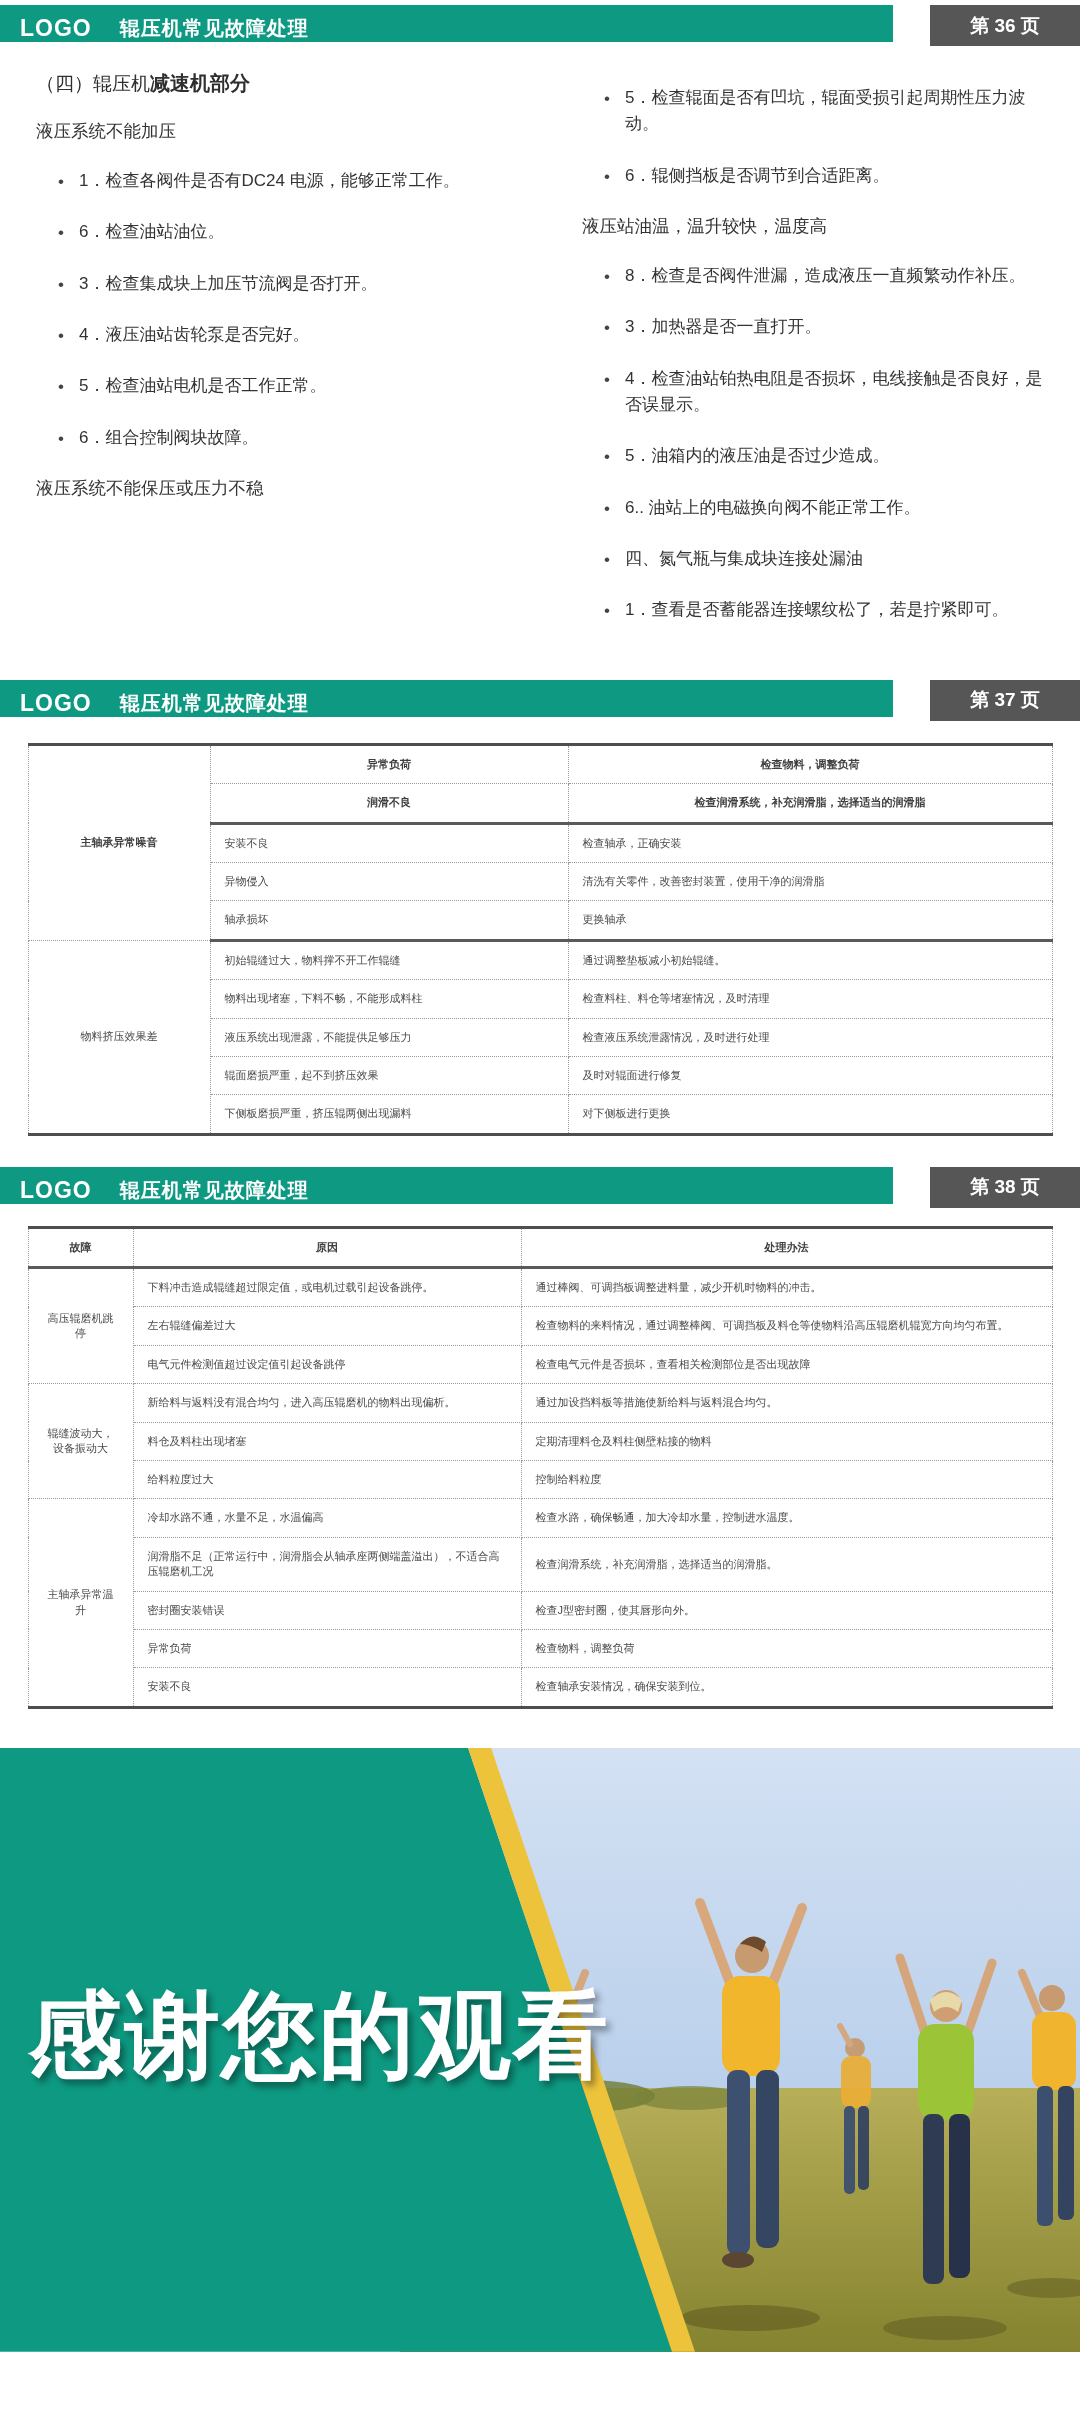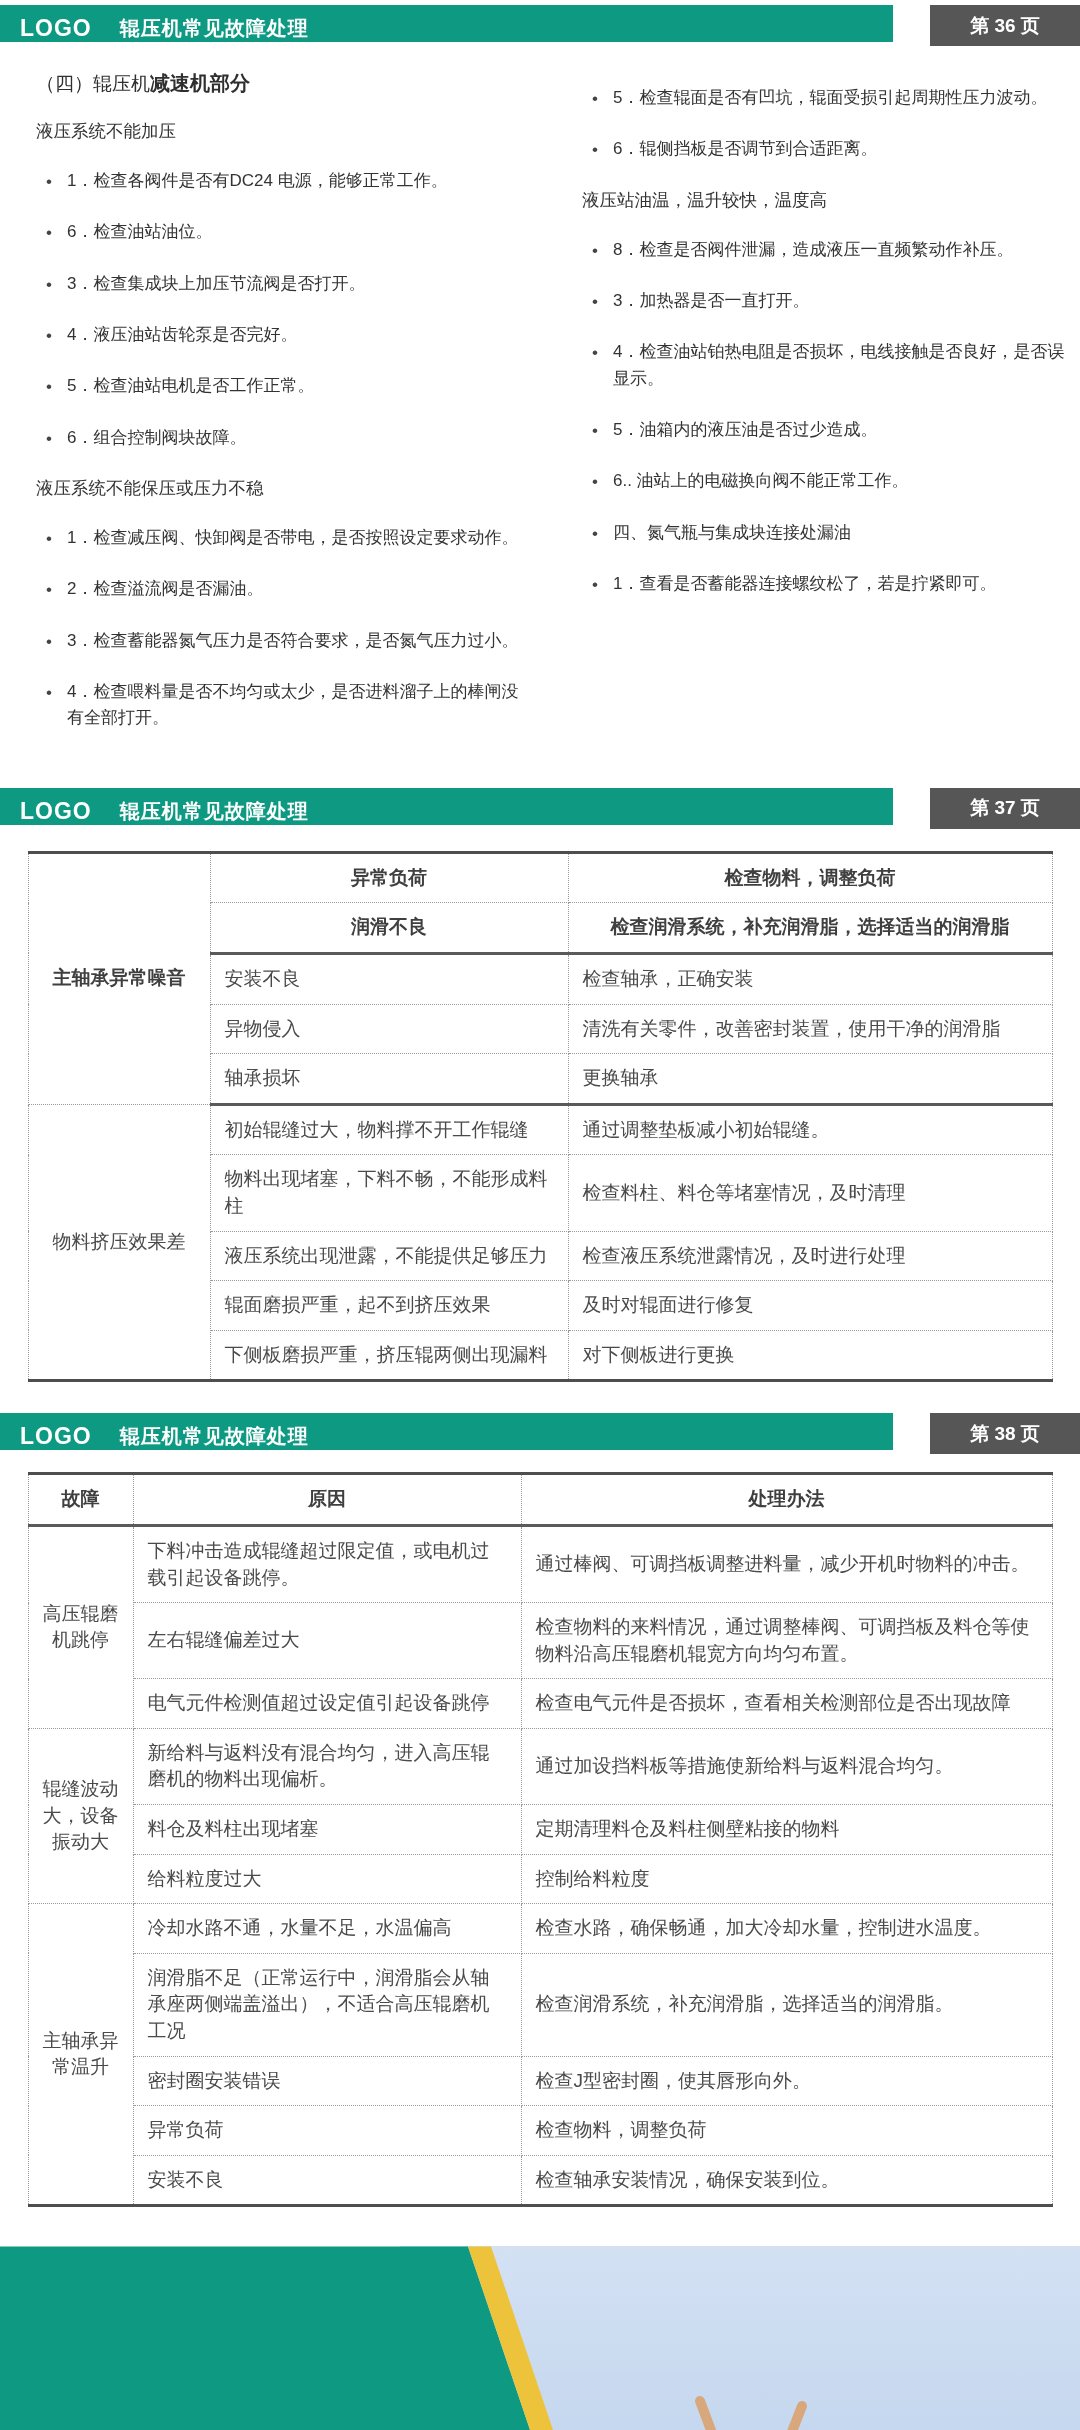--- a/index.html
+++ b/index.html
@@ -15,28 +15,28 @@
   .hdr-page{background:#565656;color:#fff;width:150px;height:41px;margin-left:auto;display:flex;
             align-items:center;justify-content:center;font-size:19px;font-weight:bold;}
 
   
   .cols{display:flex;padding:14px 0 26px 0;}
   .colL{width:540px;box-sizing:border-box;padding-left:36px;padding-right:18px;}
   .colR{width:540px;box-sizing:border-box;padding-left:42px;padding-right:10px;}
   .h36{font-size:19px;margin:10px 0 4px 0;color:#2f2f2f;}
   .h36 .hb{font-weight:bold;font-size:20px;}
   .sub{font-size:17.5px;margin:22px 0 8px 0;color:#333;}
-  ul.bl{list-style:none;margin:0;padding:0;}
+  ul.bl{list-style:none;margin:12px;padding:0;}
   ul.bl li{position:relative;padding-left:31px;margin:25px 0;font-size:17px;line-height:1.55;color:#333;}
   ul.bl li::before{content:"\2022";position:absolute;left:10px;top:1px;color:#444;}
 
   
   table.ft{border-collapse:collapse;width:1025px;margin:22px auto 26px auto;table-layout:fixed;
            border-top:3px solid #4e4e4e;border-bottom:3px solid #4e4e4e;}
-  table.ft td,table.ft th{border:1px dotted #9a9a9a;padding:11px 14px;font-size:19px;color:#4a4a4a;
+  table.ft td,table.ft th{border:1px dotted #9a9a9a;padding:11px 14px;font-size:11px;color:#4a4a4a;
            line-height:1.4;vertical-align:middle;word-break:break-all;}
   td.glabel{text-align:center;color:#4a4a4a;}
   tr.centered td{text-align:center;font-weight:bold;color:#3f3f3f;}
   tr.sep td{border-bottom:3px solid #5a5a5a;}
   table.ft thead th{text-align:center;font-weight:bold;color:#3f3f3f;border-bottom:3px solid #5a5a5a;}
 
   
   .closing{position:relative;height:617px;overflow:hidden;margin-top:12px;}
   .photo{position:absolute;left:400px;top:13px;right:0;bottom:0;}
   .wedge{position:absolute;left:0;top:13px;right:0;bottom:0;background:#0e9a82;
@@ -65,26 +65,20 @@
       <div class="sub">液压系统不能加压</div>
       <ul class="bl">
         <li>1．检查各阀件是否有DC24 电源，能够正常工作。</li>
         <li>6．检查油站油位。</li>
         <li>3．检查集成块上加压节流阀是否打开。</li>
         <li>4．液压油站齿轮泵是否完好。</li>
         <li>5．检查油站电机是否工作正常。</li>
         <li>6．组合控制阀块故障。</li>
       </ul>
       <div class="sub">液压系统不能保压或压力不稳</div>
-      <ul class="bl">
-        <li>1．检查减压阀、快卸阀是否带电，是否按照设定要求动作。</li>
-        <li>2．检查溢流阀是否漏油。</li>
-        <li>3．检查蓄能器氮气压力是否符合要求，是否氮气压力过小。</li>
-        <li>4．检查喂料量是否不均匀或太少，是否进料溜子上的棒闸没有全部打开。</li>
-      </ul>
     </div>
     <div class="colR">
       <ul class="bl">
         <li>5．检查辊面是否有凹坑，辊面受损引起周期性压力波动。</li>
         <li>6．辊侧挡板是否调节到合适距离。</li>
       </ul>
       <div class="sub">液压站油温，温升较快，温度高</div>
       <ul class="bl">
         <li>8．检查是否阀件泄漏，造成液压一直频繁动作补压。</li>
         <li>3．加热器是否一直打开。</li>

